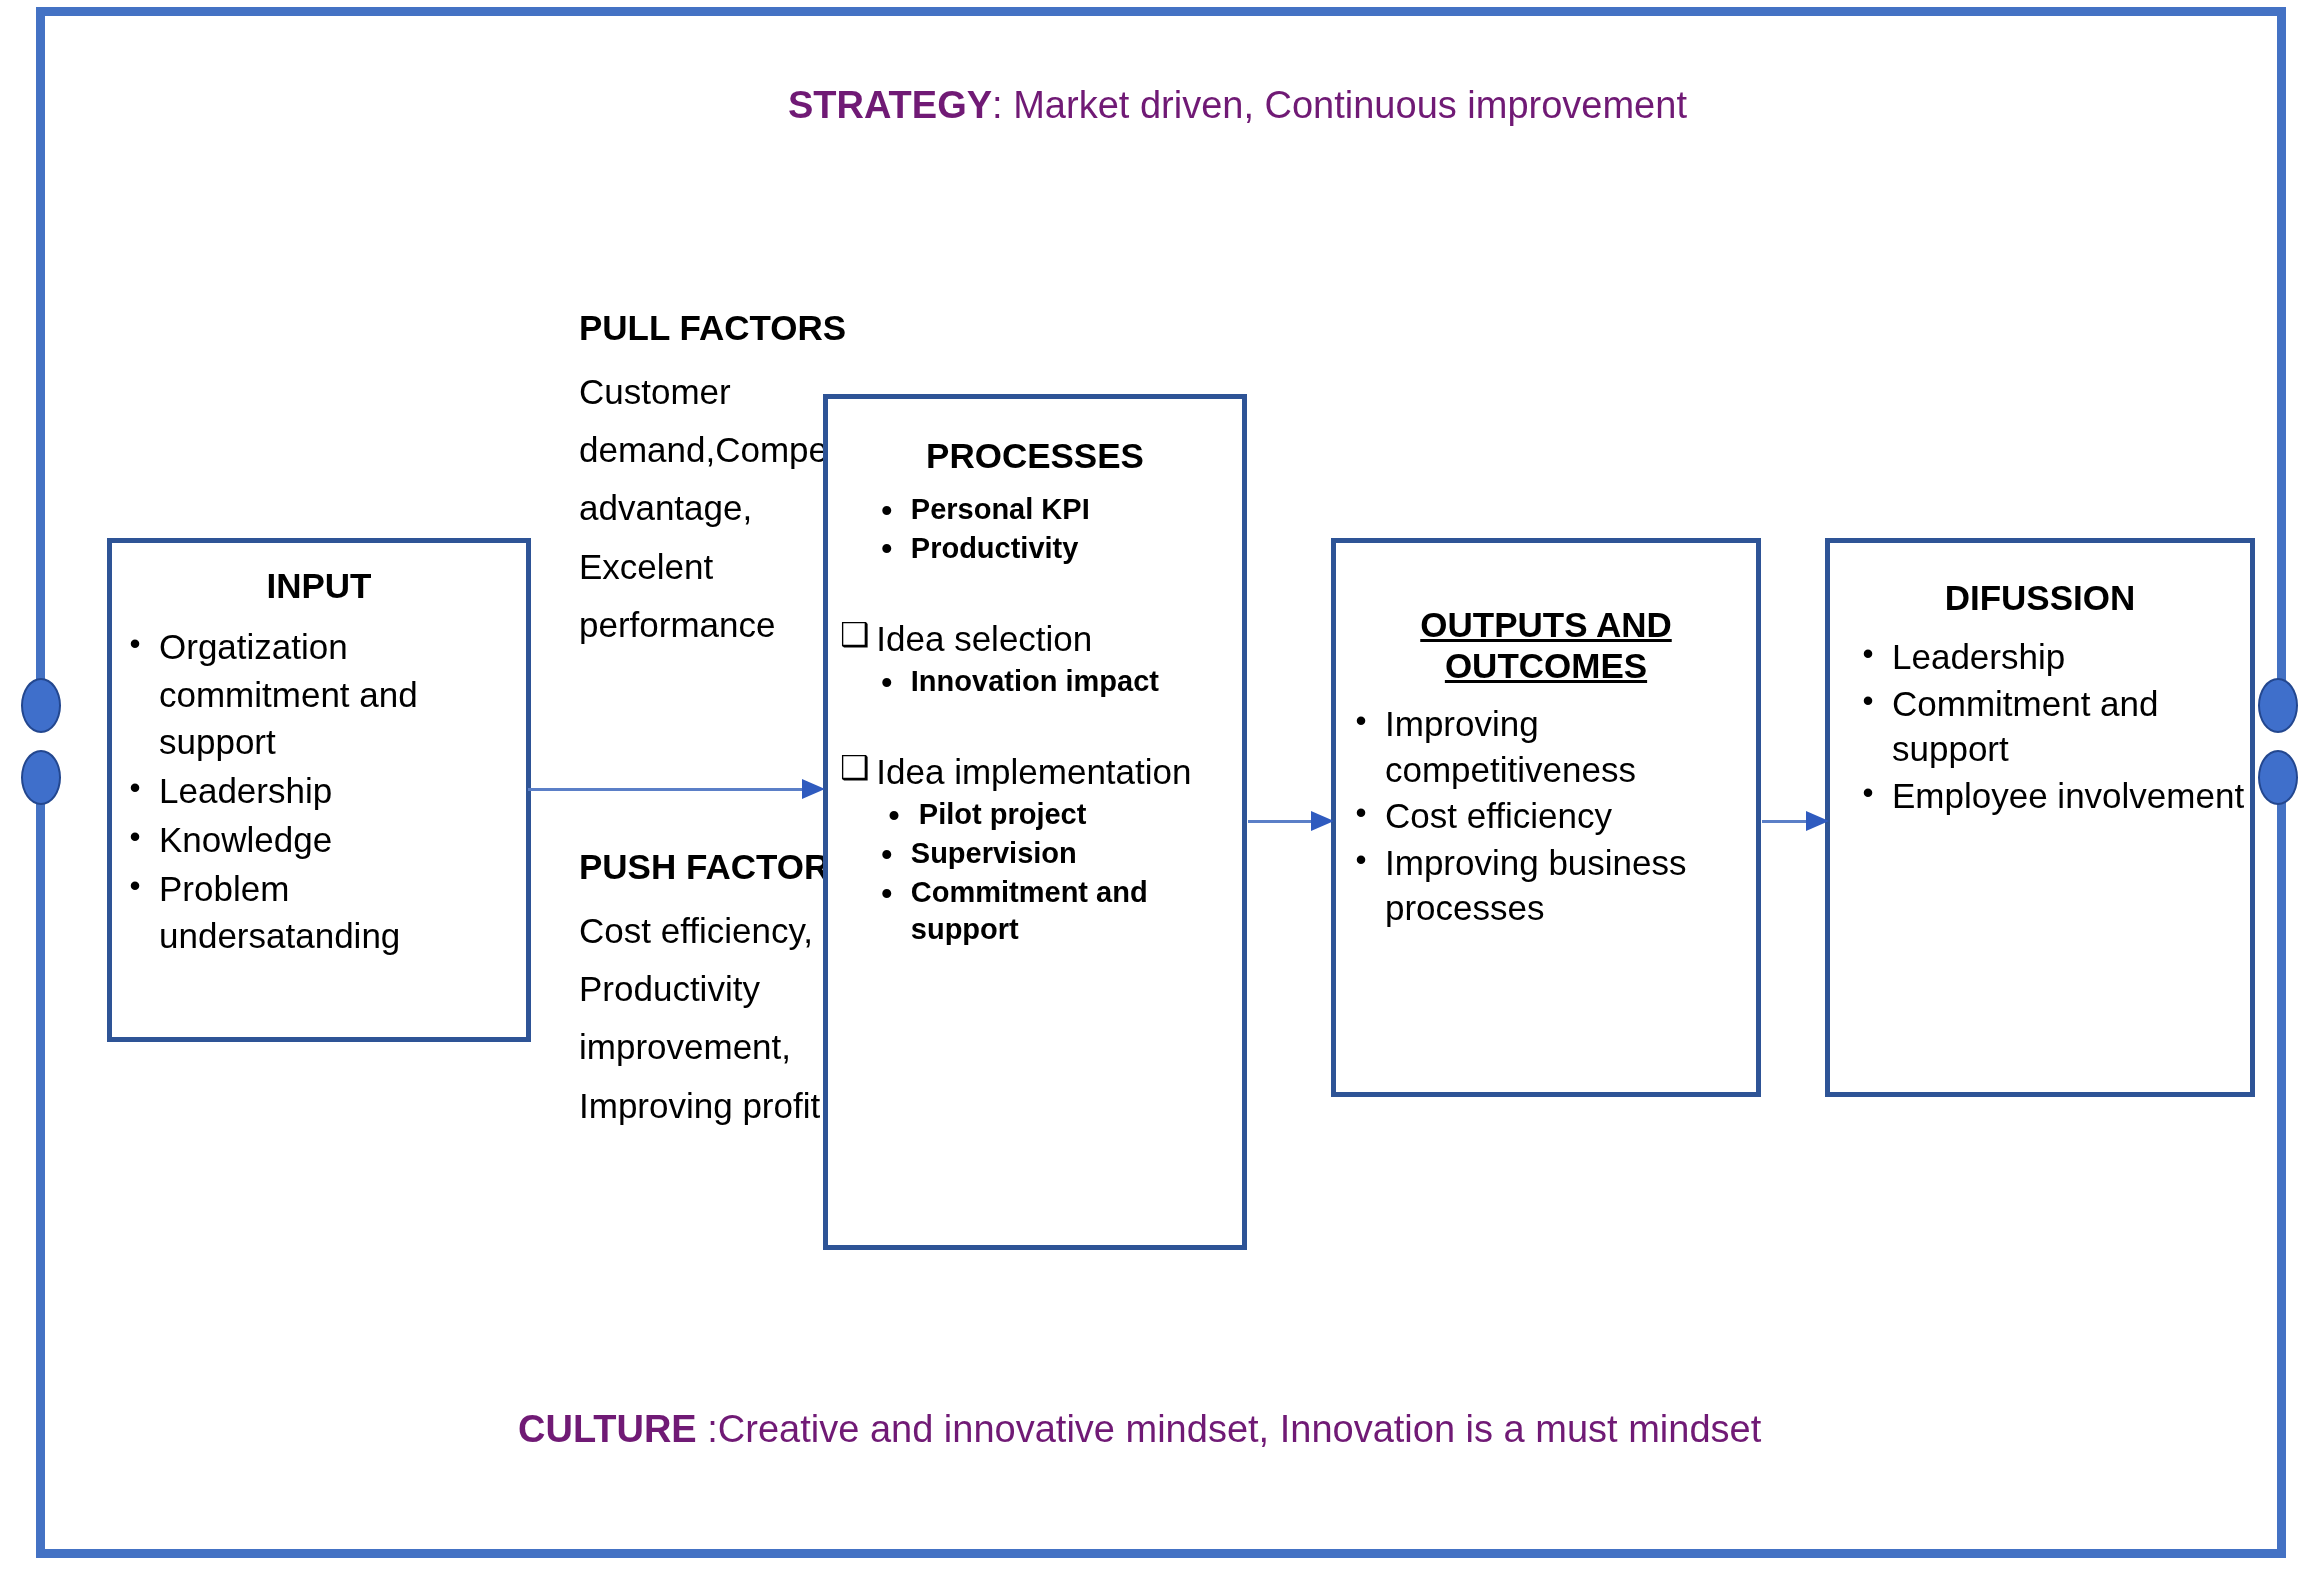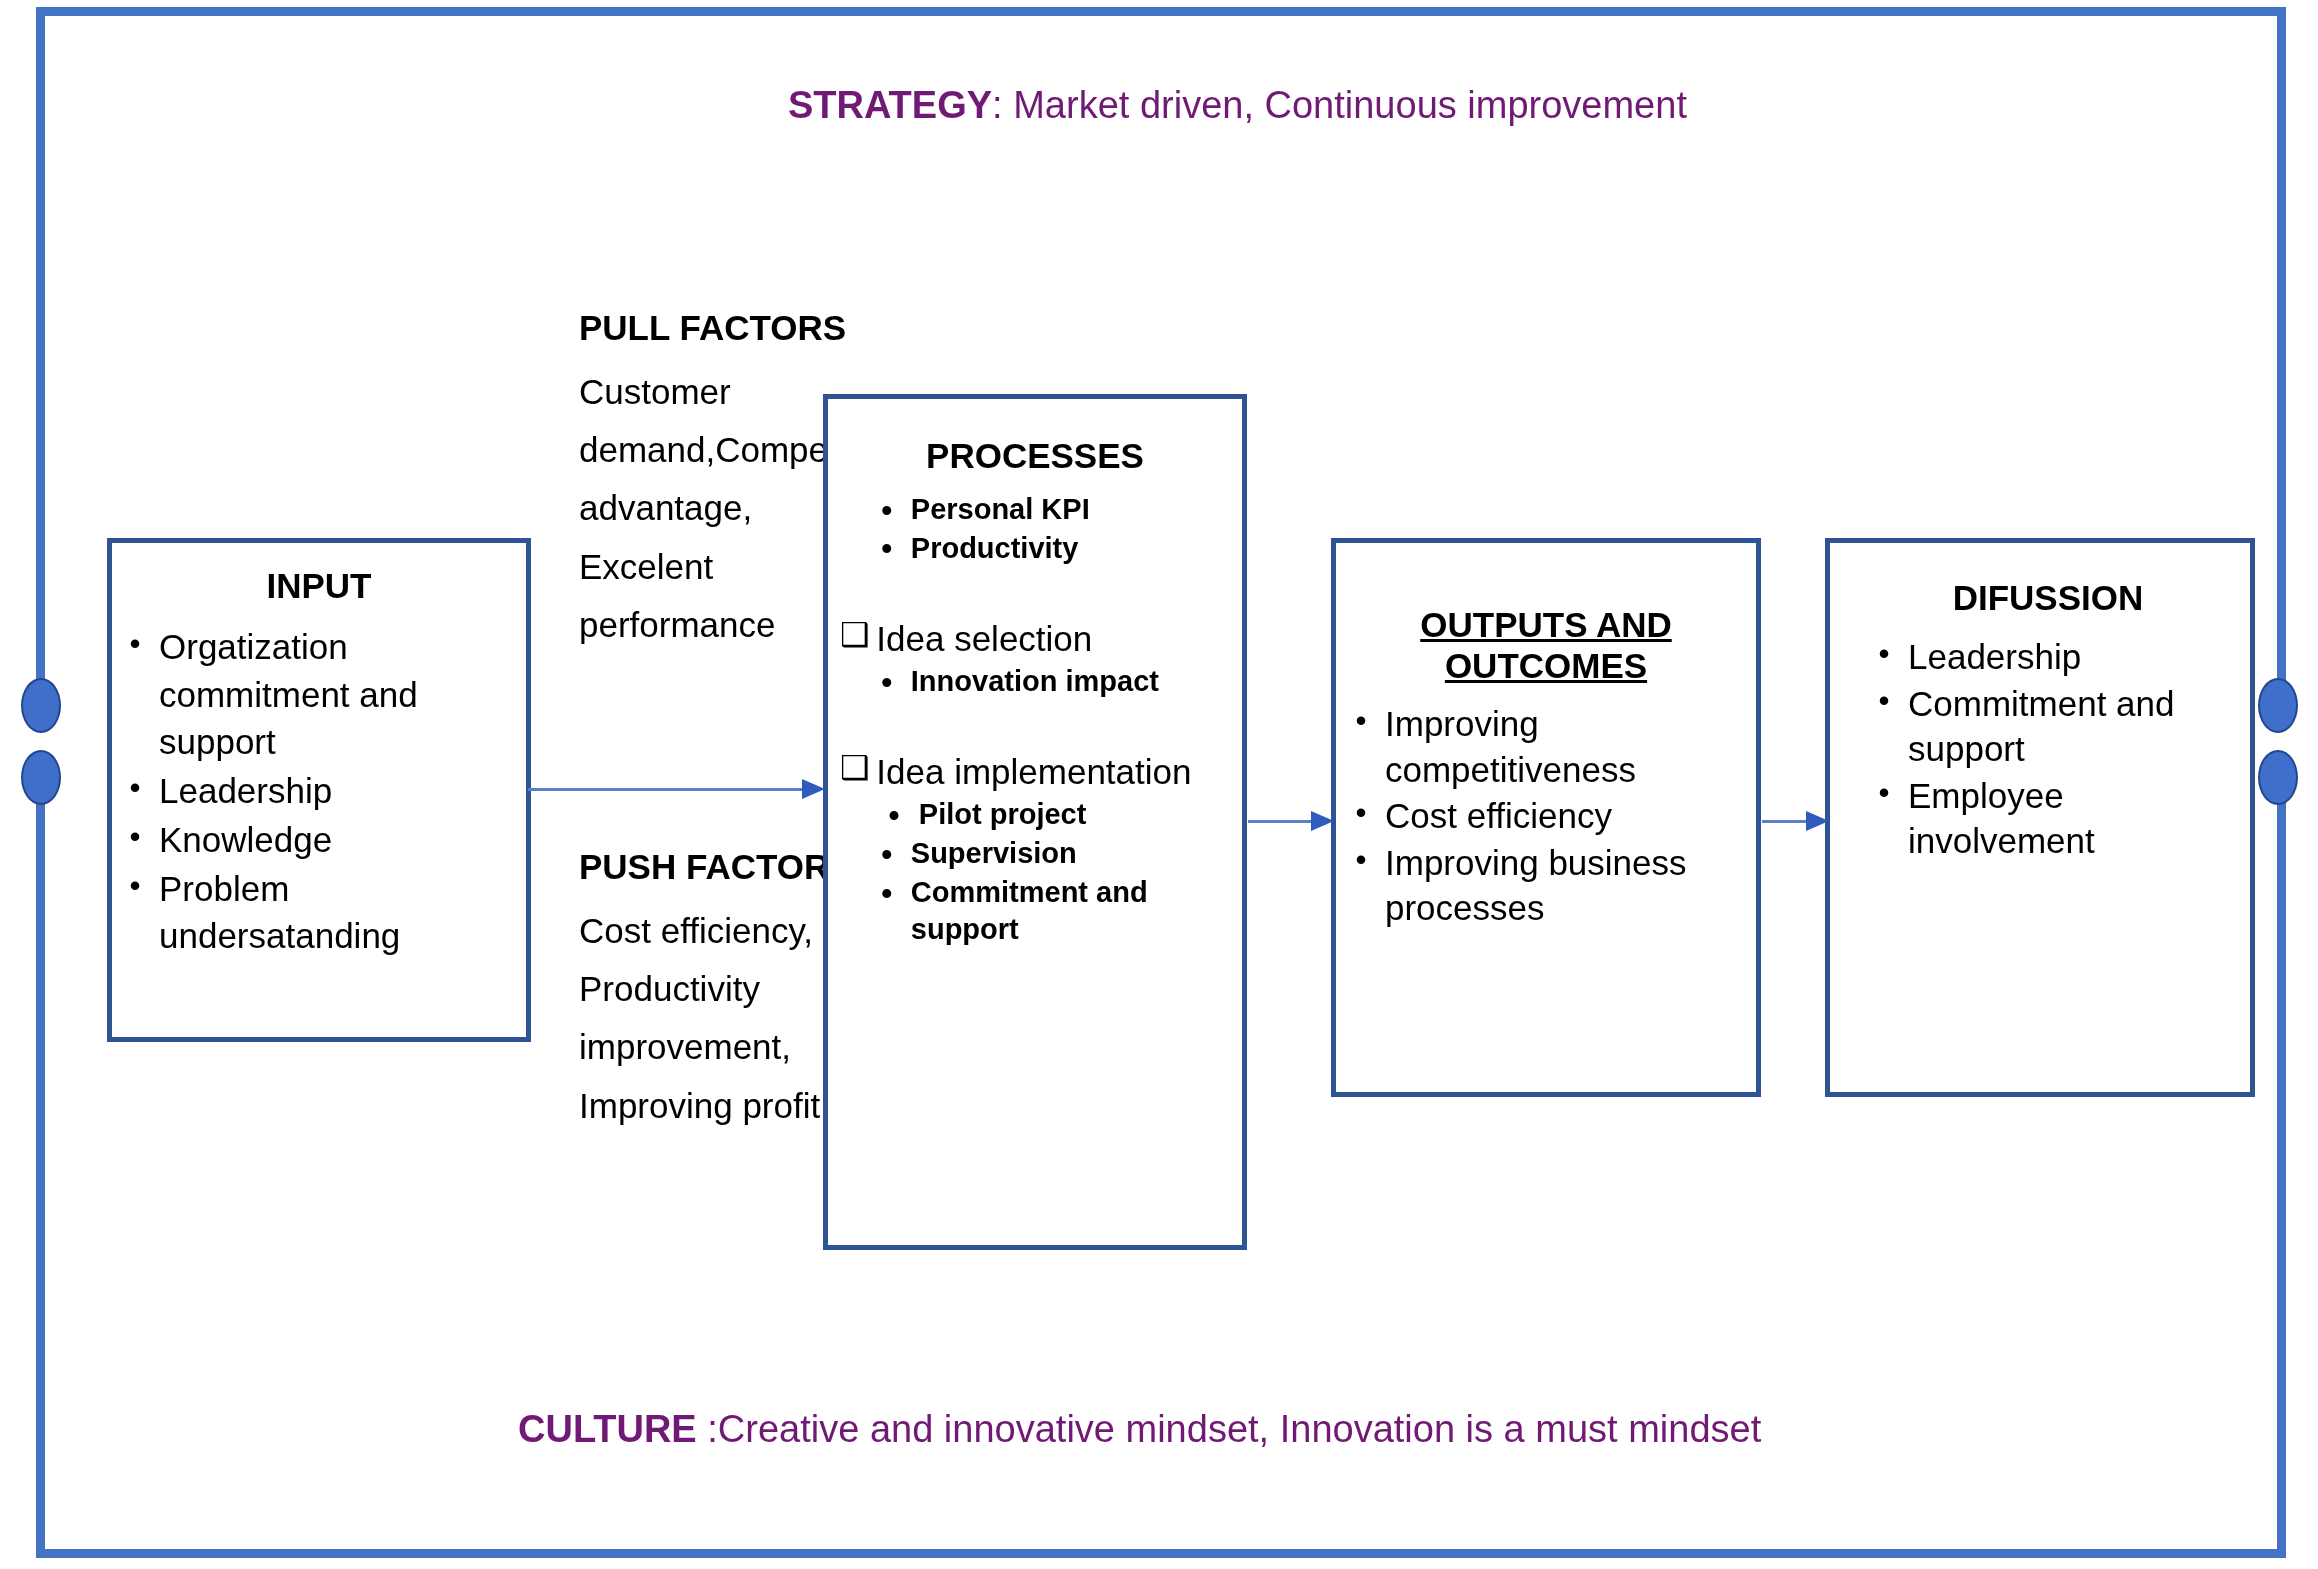--- a/index.html
+++ b/index.html
@@ -109,21 +109,21 @@
   .sq-gap{height:34px;}
   .extra-indent{padding-left:46px !important;}
   .extra-indent::before{left:15.8px !important;}
 
   
   #box-outputs{left:1331px;top:538px;width:430px;height:559px;}
   #box-outputs .box-title{margin-top:61px;text-decoration:underline;}
   #box-outputs ul.blist{margin-top:14.5px;padding-left:11px;}
 
   
-  #box-difussion{left:1825px;top:538px;width:430px;height:559px;padding-left:16px;}
+  #box-difussion{left:1825px;top:538px;width:430px;height:559px;}
   #box-difussion .box-title{margin-top:34px;}
   #box-difussion ul.blist{margin-top:15.8px;padding-left:24px;}
 
   
   .factor-col{position:absolute;width:255px;}
   .factor-title{
     font-weight:bold;
     font-size:35px;
     line-height:1.1;
     margin:0 0 15.8px 0;

